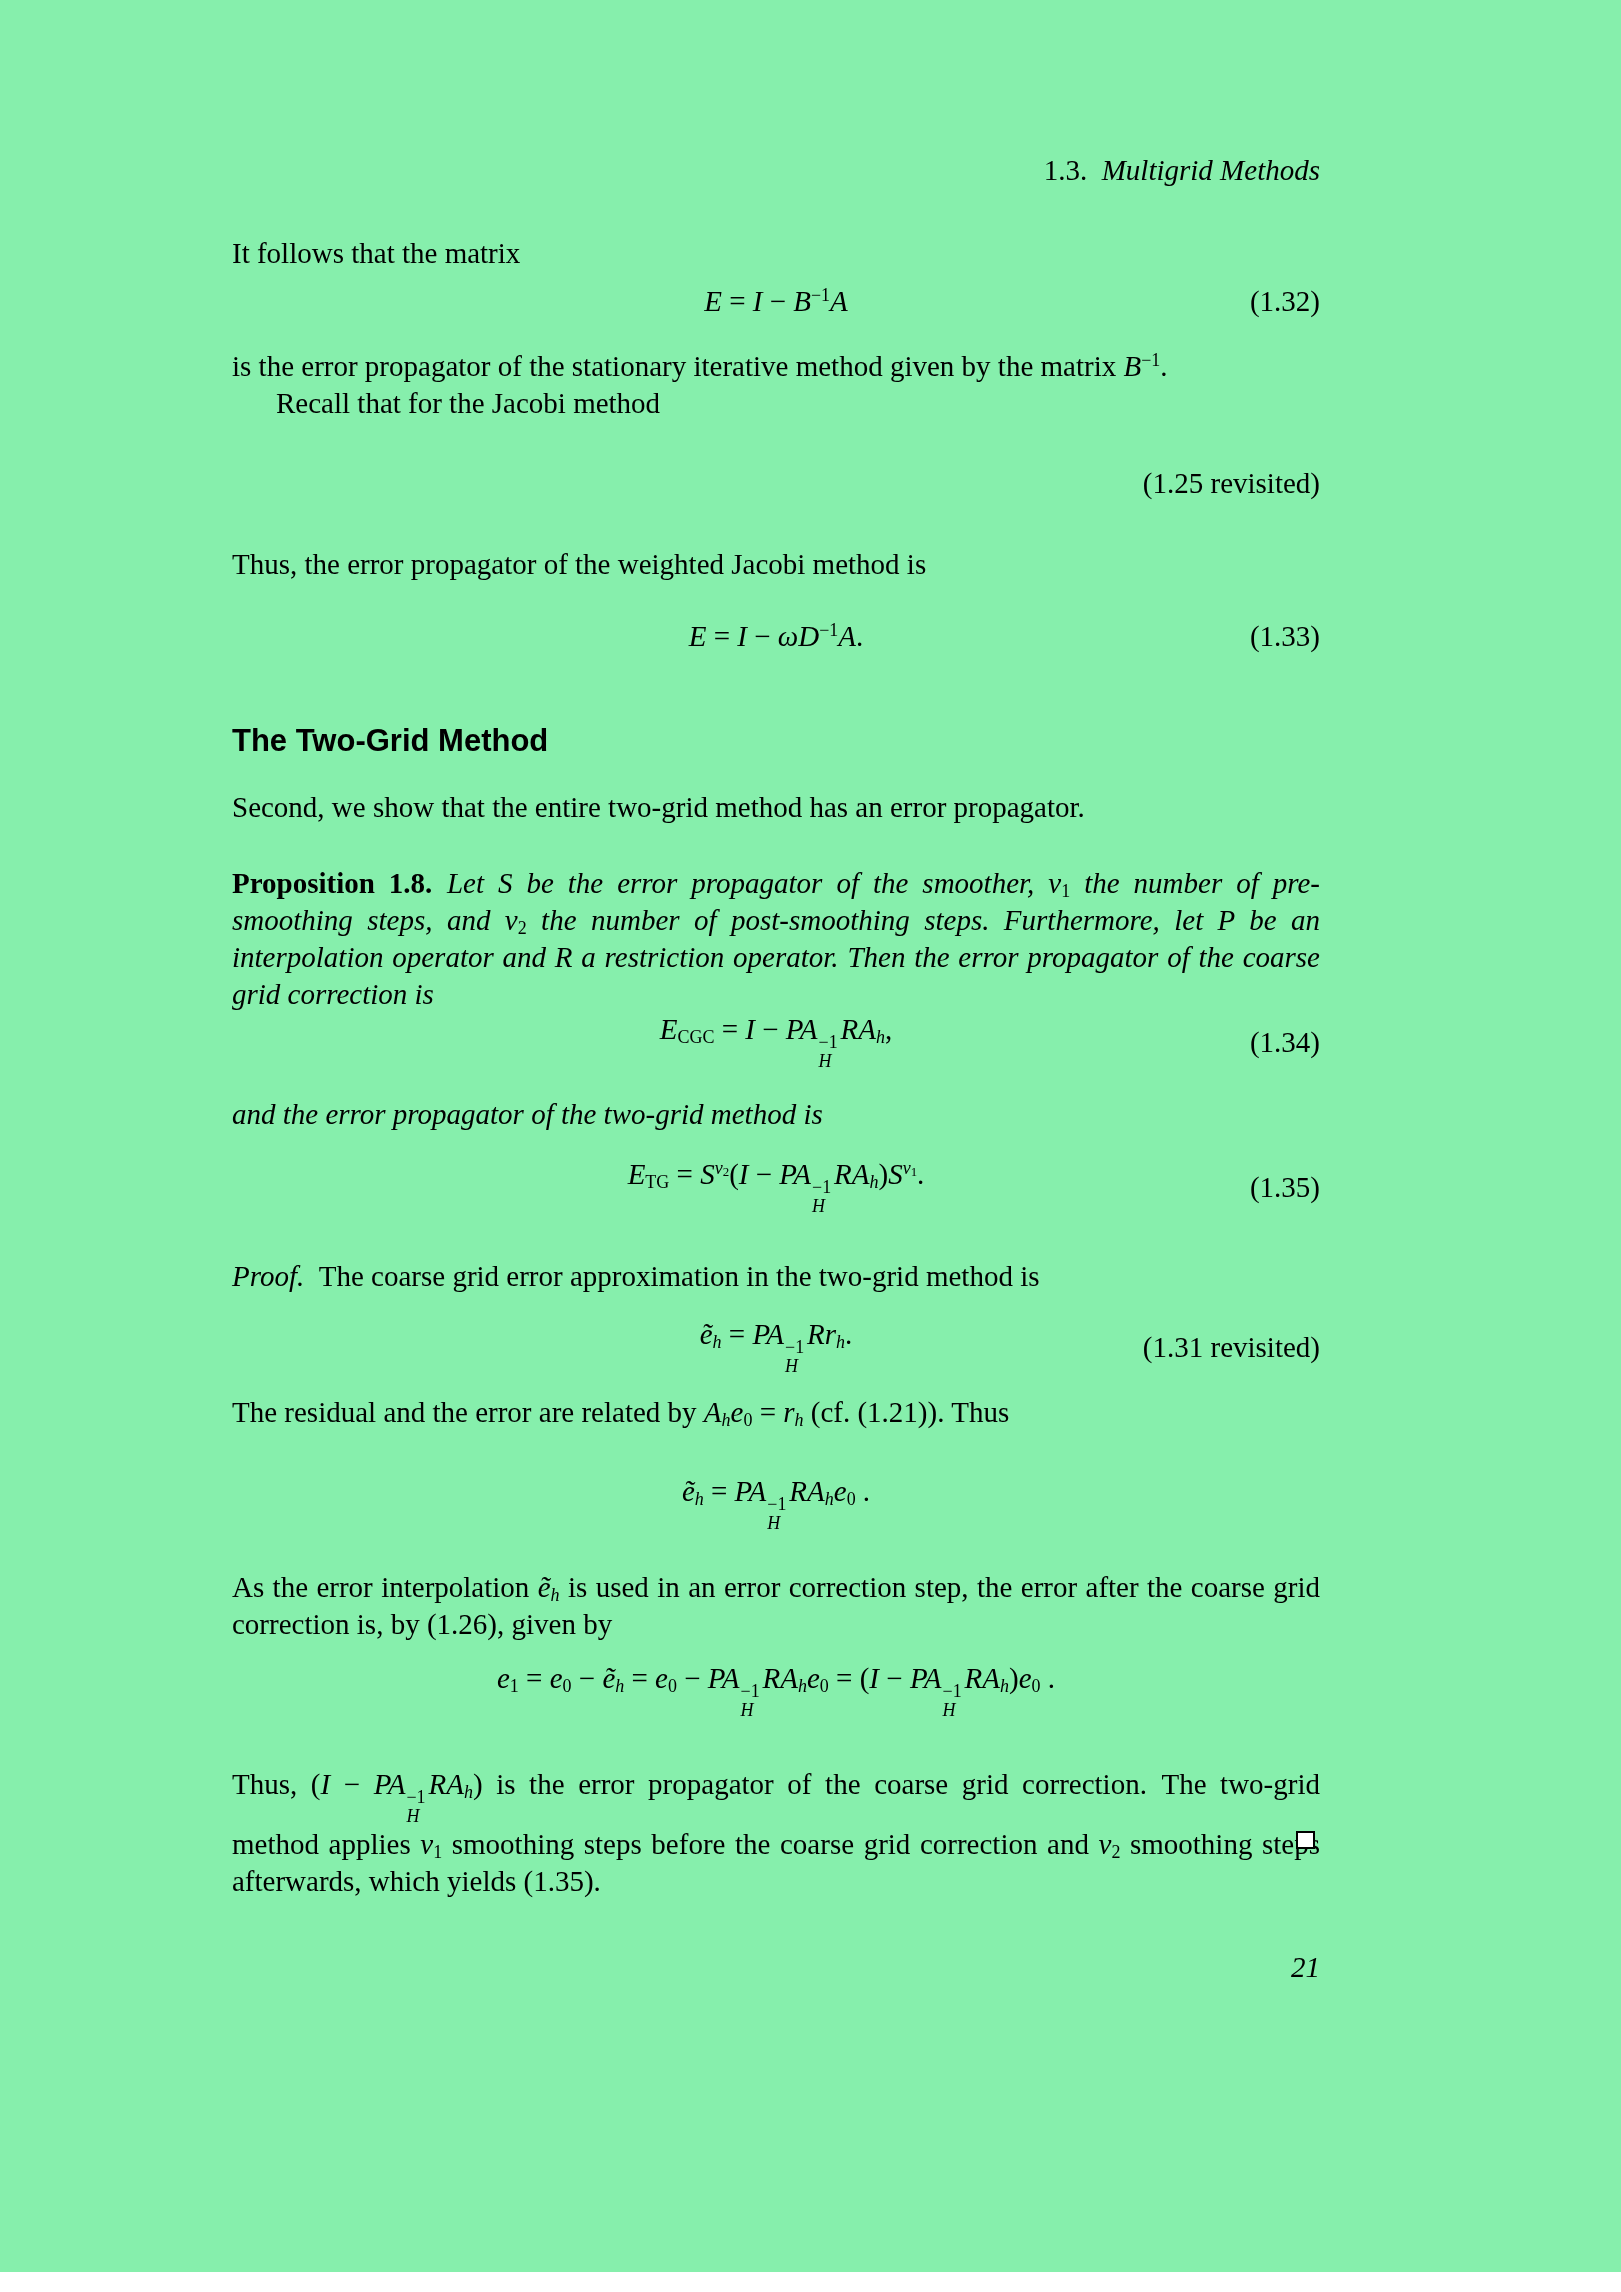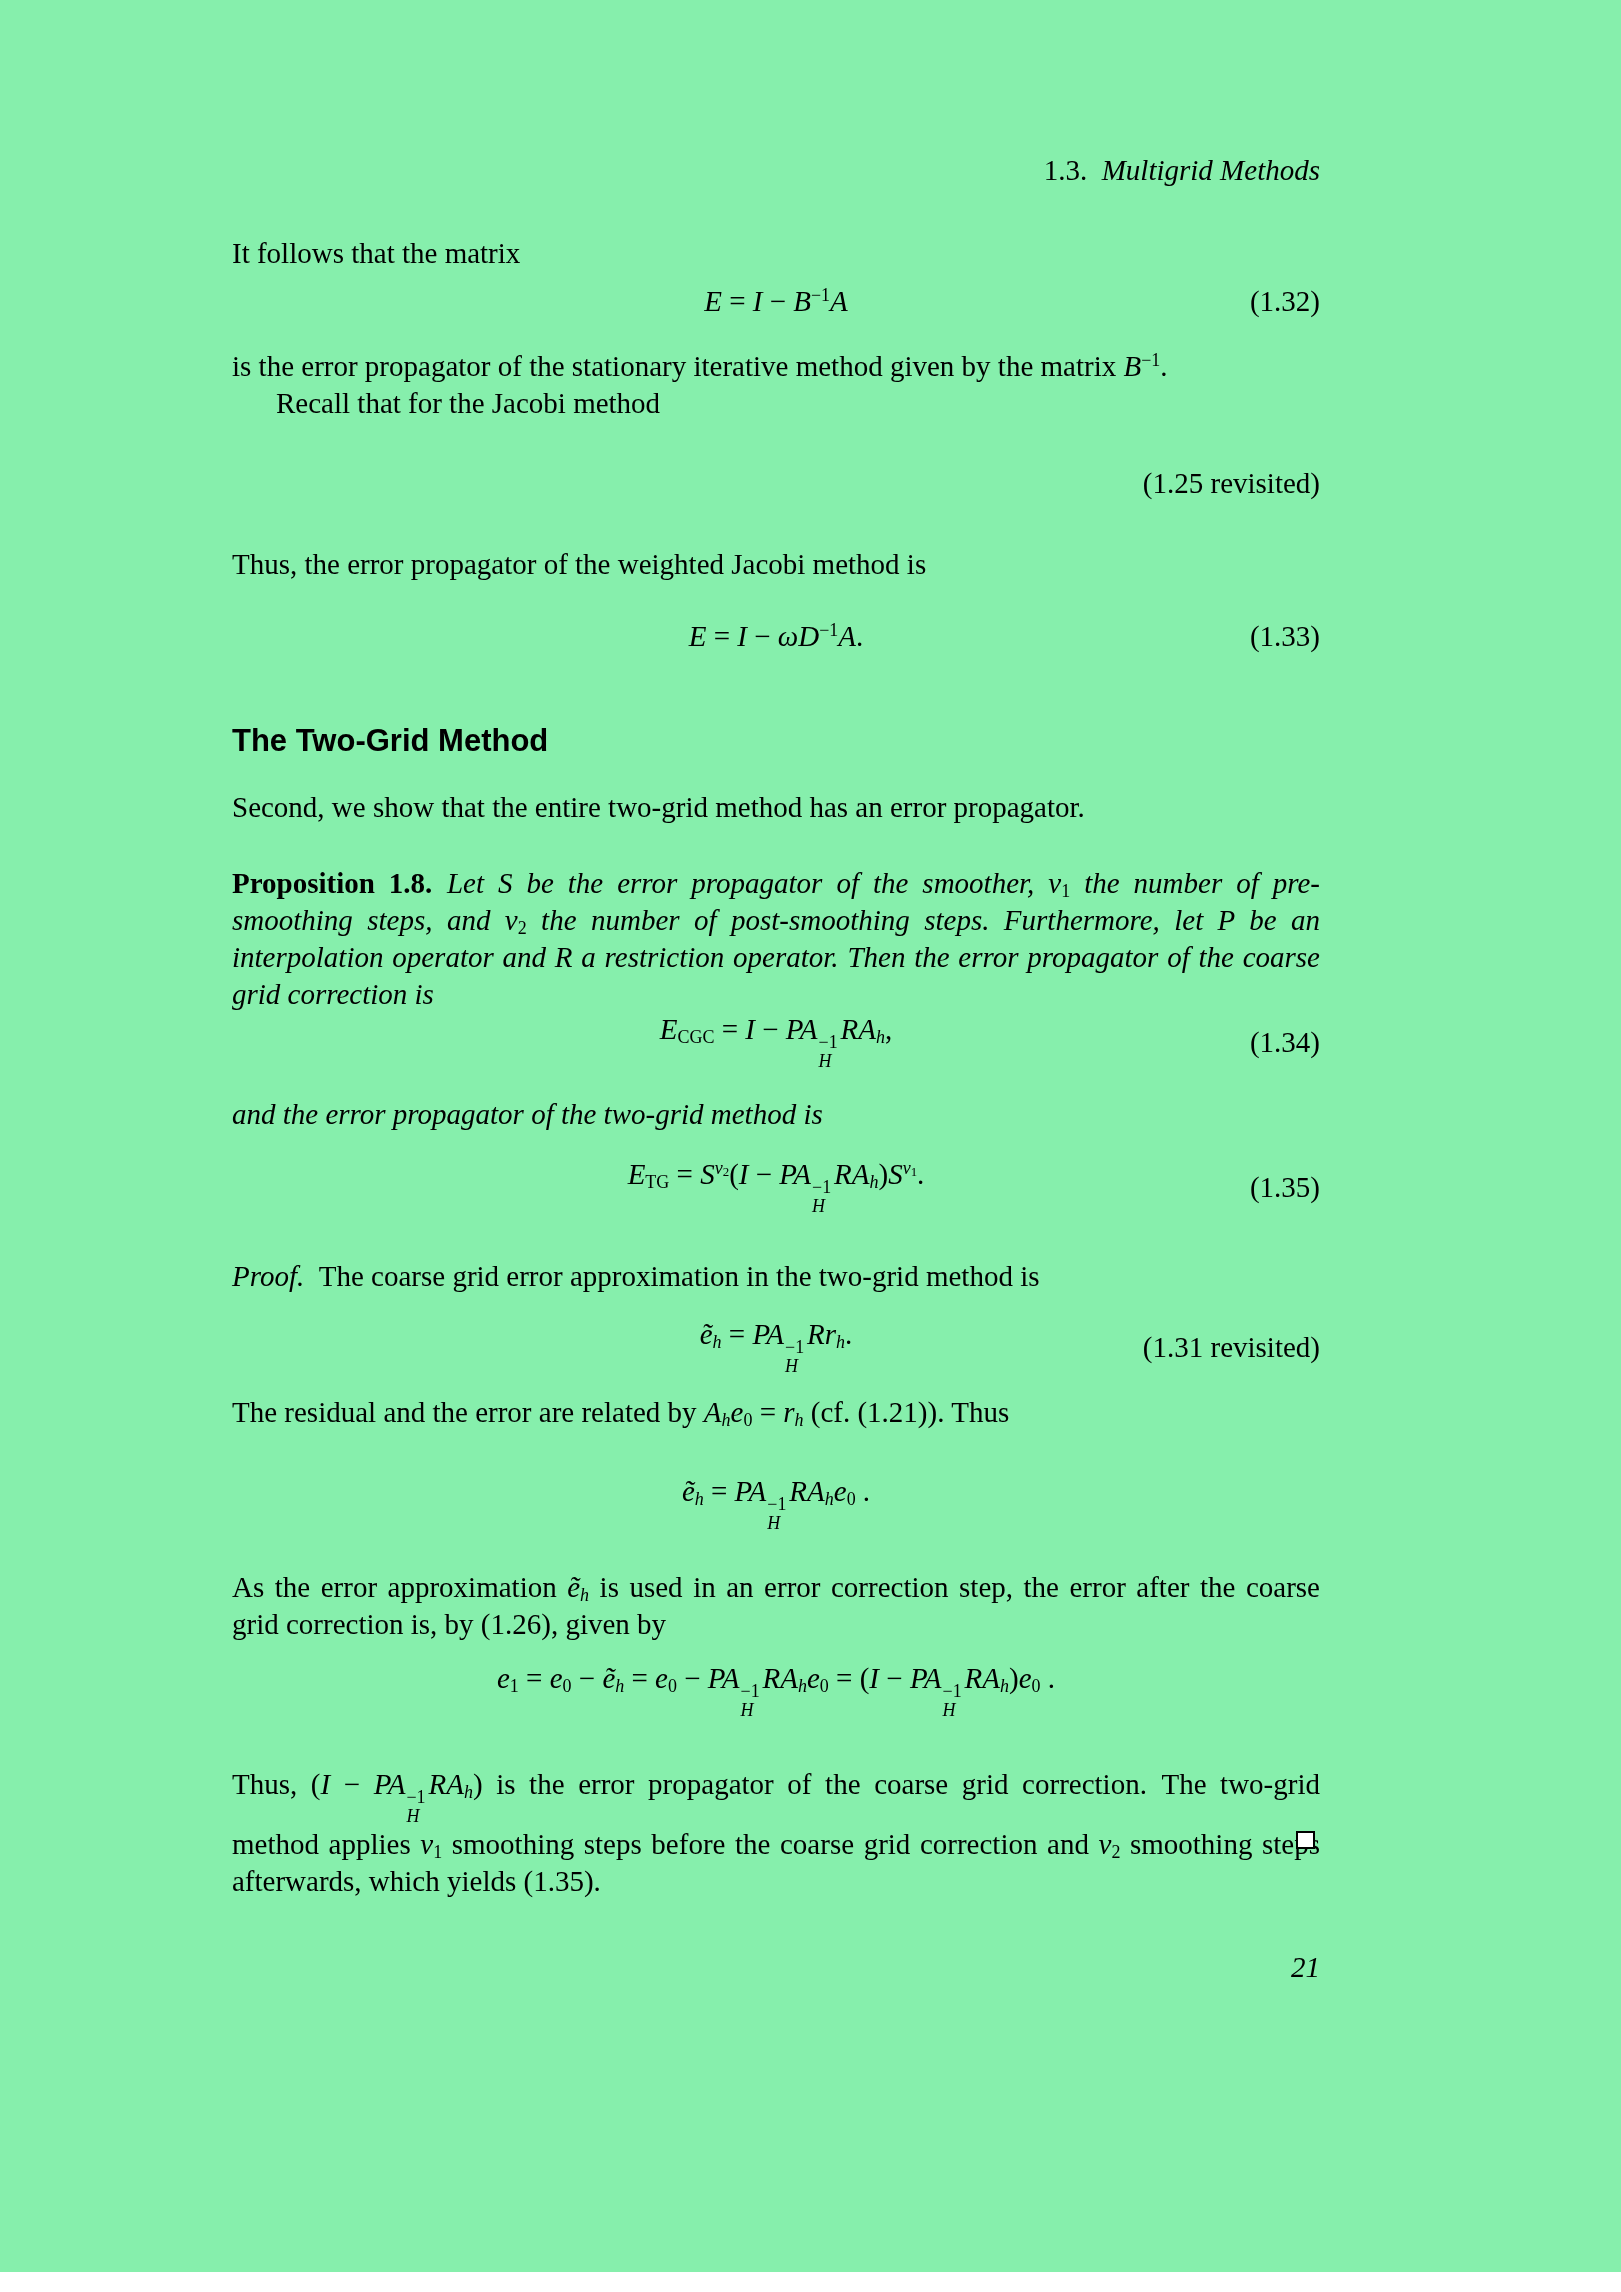--- a/index.html
+++ b/index.html
@@ -104,21 +104,21 @@
 
   <div class="abs body-col line" style="top:1394px;"><span class="mr">The residual and the error are related by </span><span class="mi">A</span><sub class="mi">h</sub><span class="mi">e</span><sub class="mr">0</sub><span class="mr"> = </span><span class="mi">r</span><sub class="mi">h</sub><span class="mr"> (cf. (1.21)).  Thus</span></div>
 
   <div class="abs eqrow" style="top:1476px;">
     <div class="eq"><span class="mi">ẽ</span><sub class="mi">h</sub><span class="mr"> = </span><span class="mi">P</span><span class="mi">A</span><span class="ss">
           <span class="ss-sup">−1</span>
           <span class="ss-sub">H</span>
         </span><span class="mi">R</span><span class="mi">A</span><sub class="mi">h</sub><span class="mi">e</span><sub class="mr">0</sub><span class="mr"> .</span></div>
   </div>
 
-  <div class="abs body-col line just" style="top:1569px;"><span class="mr">As the error approximation </span><span class="mi">ẽ</span><sub class="mi">h</sub><span class="mr"> is used in an error correction step, the error after the coarse grid correction is, by (1.26), given by</span></div>
+  <div class="abs body-col line just" style="top:1569px;"><span class="mr">As the error interpolation </span><span class="mi">ẽ</span><sub class="mi">h</sub><span class="mr"> is used in an error correction step, the error after the coarse grid correction is, by (1.26), given by</span></div>
 
   <div class="abs eqrow" style="top:1663px;">
     <div class="eq"><span class="mi">e</span><sub class="mr">1</sub><span class="mr"> = </span><span class="mi">e</span><sub class="mr">0</sub><span class="mr"> − </span><span class="mi">ẽ</span><sub class="mi">h</sub><span class="mr"> = </span><span class="mi">e</span><sub class="mr">0</sub><span class="mr"> − </span><span class="mi">P</span><span class="mi">A</span><span class="ss">
           <span class="ss-sup">−1</span>
           <span class="ss-sub">H</span>
         </span><span class="mi">R</span><span class="mi">A</span><sub class="mi">h</sub><span class="mi">e</span><sub class="mr">0</sub><span class="mr"> = (</span><span class="mi">I</span><span class="mr"> − </span><span class="mi">P</span><span class="mi">A</span><span class="ss">
           <span class="ss-sup">−1</span>
           <span class="ss-sub">H</span>
         </span><span class="mi">R</span><span class="mi">A</span><sub class="mi">h</sub><span class="mr">)</span><span class="mi">e</span><sub class="mr">0</sub><span class="mr"> .</span></div>
   </div>

